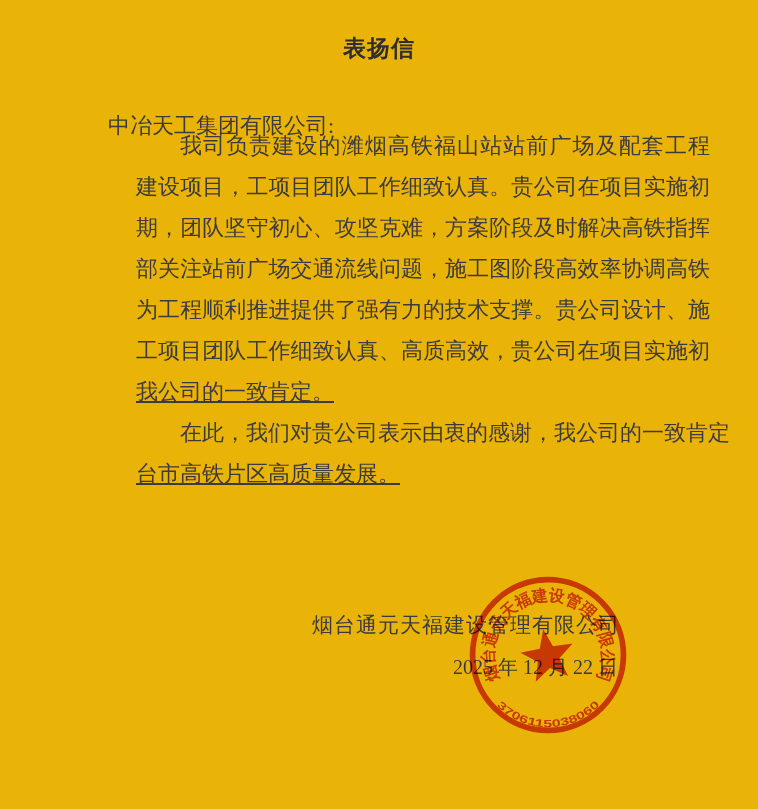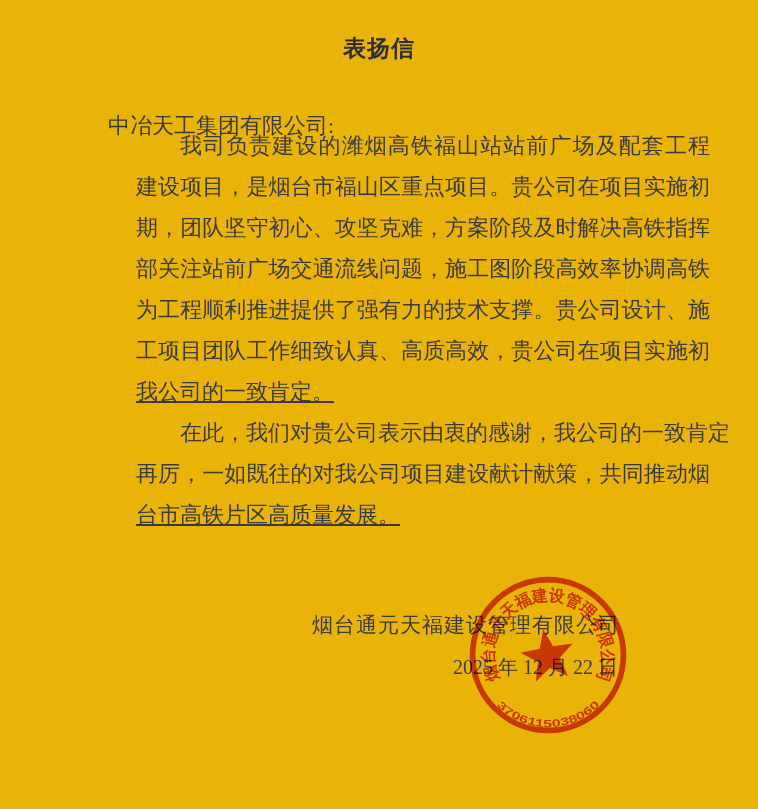--- a/index.html
+++ b/index.html
@@ -90,28 +90,27 @@
 <body>
 
 <div class="page">
 
   <h1 class="title">表扬信</h1>
 
   <p class="salutation">中冶天工集团有限公司:</p>
 
   <div class="body-block">
       <div class="bodyline firstline">我司负责建设的潍烟高铁福山站站前广场及配套工程</div>
-      <div class="bodyline">建设项目，是烟台市福山区重点项目。贵公司在项目实施初</div>
+      <div class="bodyline">建设项目，工项目团队工作细致认真。贵公司在项目实施初</div>
       <div class="bodyline">期，团队坚守初心、攻坚克难，方案阶段及时解决高铁指挥</div>
       <div class="bodyline">部关注站前广场交通流线问题，施工图阶段高效率协调高铁</div>
       <div class="bodyline">为工程顺利推进提供了强有力的技术支撑。贵公司设计、施</div>
       <div class="bodyline">工项目团队工作细致认真、高质高效，贵公司在项目实施初</div>
       <div class="bodyline lastline">我公司的一致肯定。</div>
       <div class="bodyline firstline">在此，我们对贵公司表示由衷的感谢，我公司的一致肯定</div>
-      <div class="bodyline">再厉，一如既往的对我公司项目建设献计献策，共同推动烟</div>
       <div class="bodyline lastline">台市高铁片区高质量发展。</div>
     </div>
 
   <div class="signature">烟台通元天福建设管理有限公司</div>
 
   <div class="date">2025 年 12 月 22 日</div>
 
   <svg class="seal" viewBox="0 0 200 200" xmlns="http://www.w3.org/2000/svg" aria-hidden="true">
     <defs>
       <path id="arc-top" d="M 41.7 131 A 66 66 0 1 1 158.3 131" fill="none"></path>

